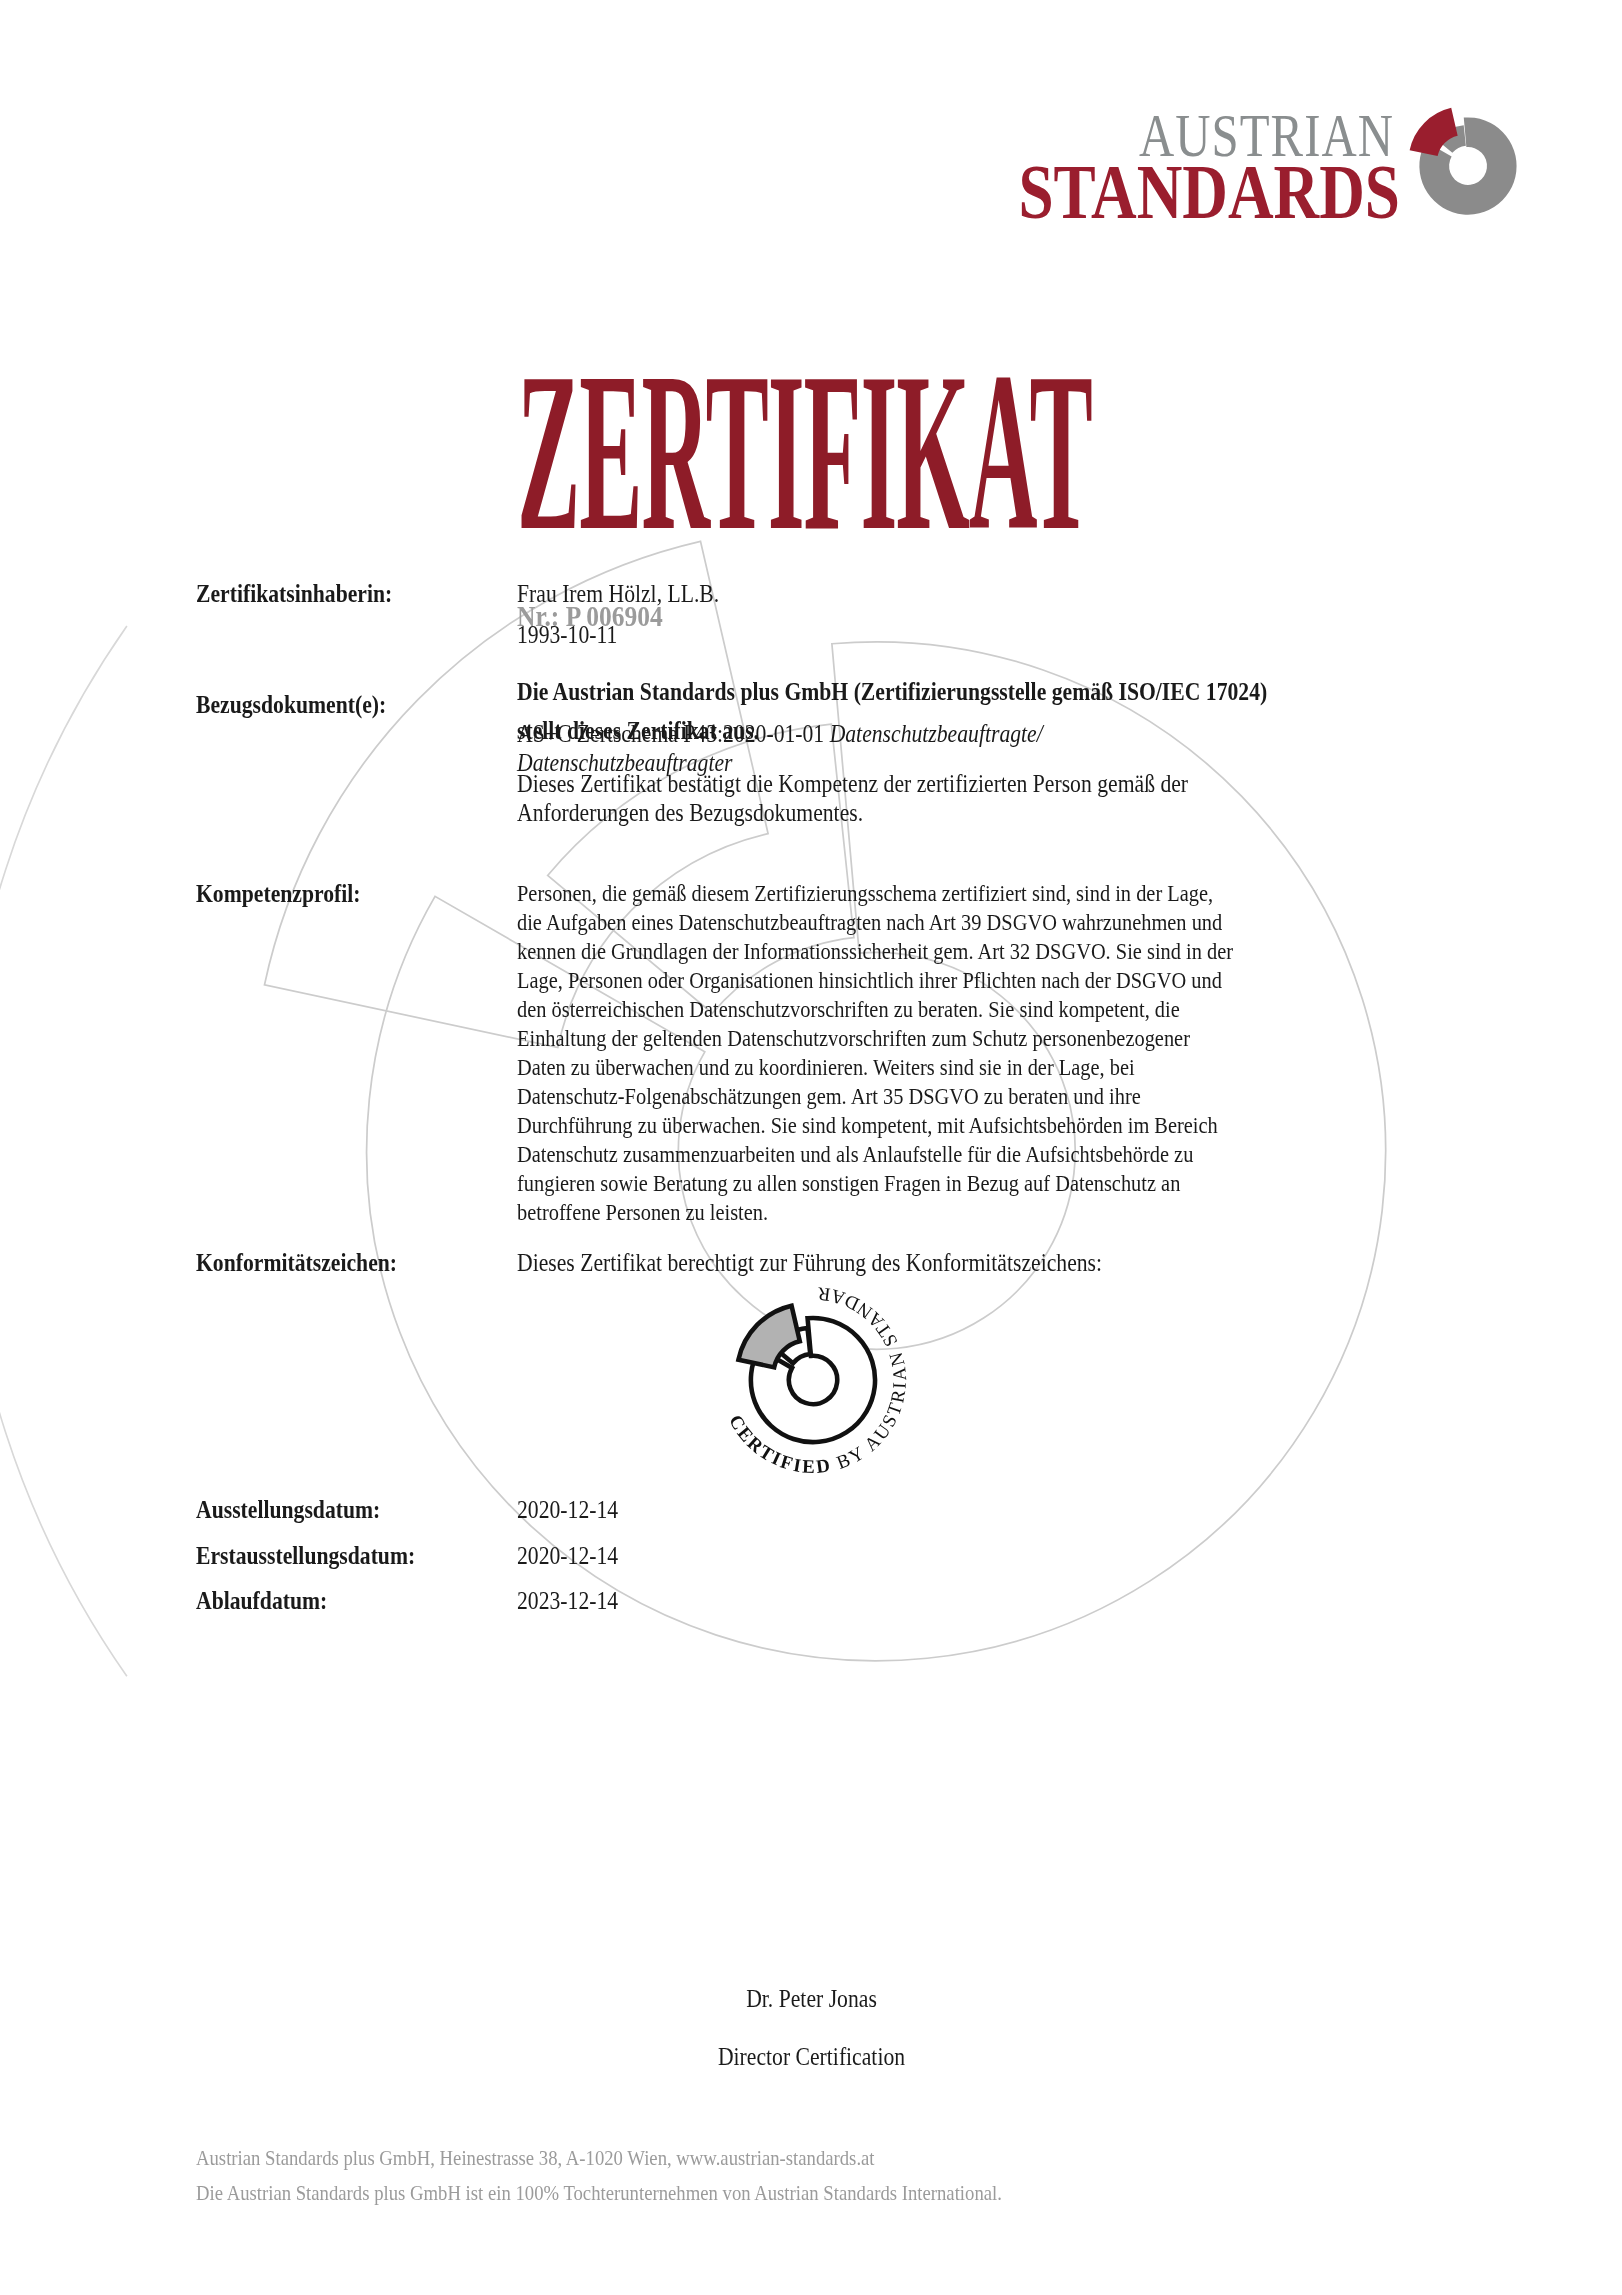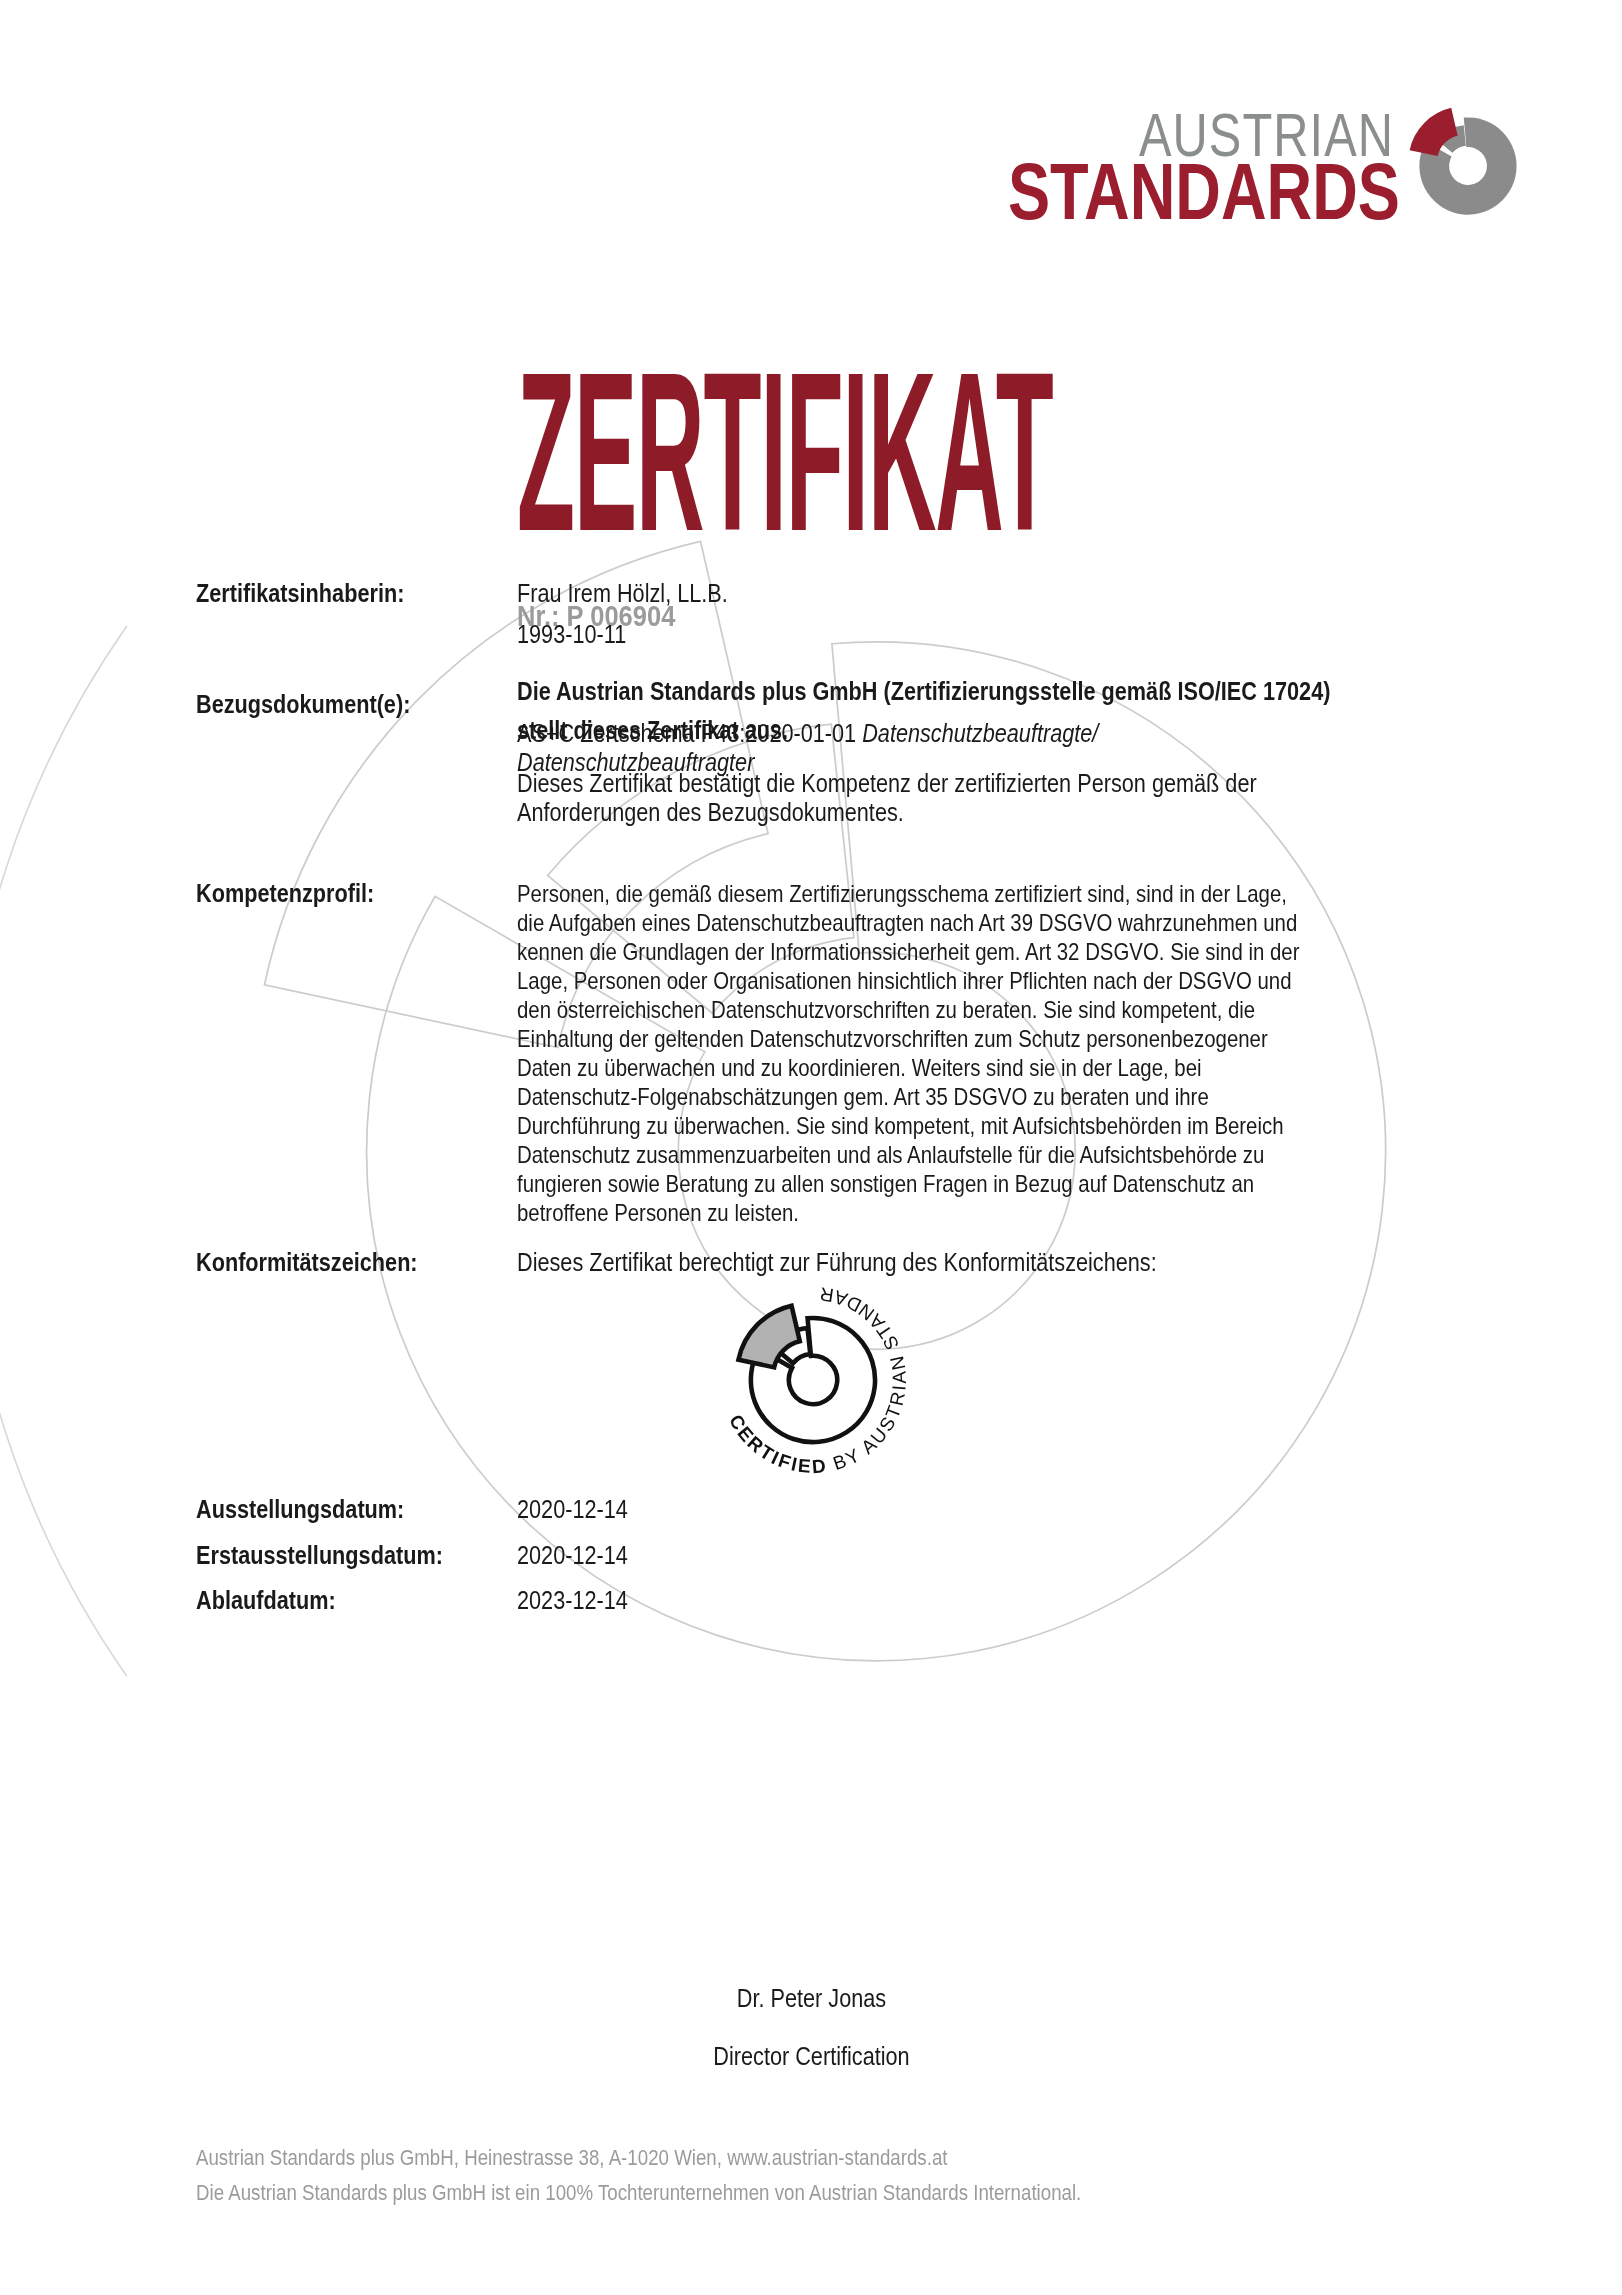--- a/index.html
+++ b/index.html
@@ -1,18 +1,18 @@
 <!DOCTYPE html>
 <html style="--brand-red: #9a1e2e; --title-red: #8e1c28; --logo-gray: #8a8e8f; --muted: #9b9b9b;font-size:10.5px"><head>
 <meta charset="utf-8">
 <style>
   html,body{margin:0;padding:0;background:#e8e8e8;}
   #page{
     position:relative;width:1622px;height:2295px;background:#ffffff;
-    font-family:Liberation Sans, sans-serif;color:#1a1a1a;
+    font-family:Liberation Serif, serif;color:#1a1a1a;
     overflow:hidden;
   }
   .abs{position:absolute;}
   .cond{transform:scaleX(0.85);transform-origin:0 0;white-space:pre-line;}
   .cond-c{transform:scaleX(0.85);transform-origin:50% 0;white-space:pre-line;}
   .cond-r{transform:scaleX(0.80);transform-origin:100% 0;}
   .lbl{font-weight:bold;font-size:25.5px;line-height:29px;}
   .val{font-size:25.5px;line-height:29px;}
   .par{font-size:24px;line-height:29px;}
   .muted{color:var(--muted,#9b9b9b);}

